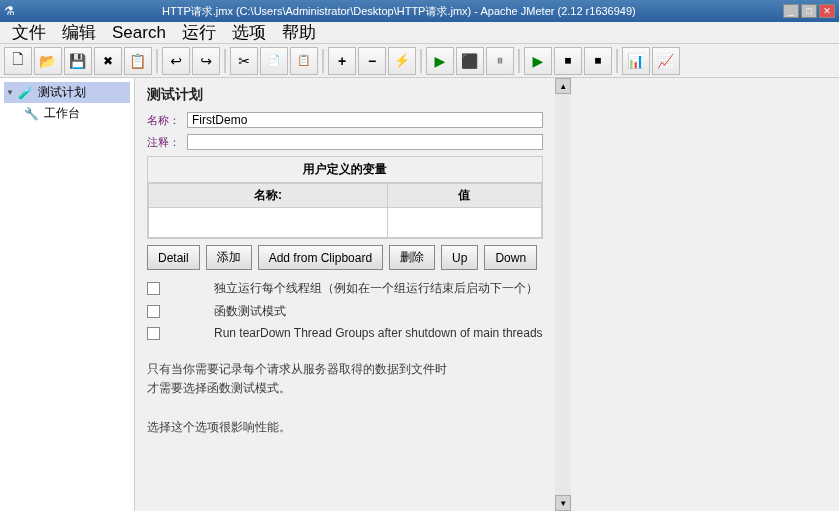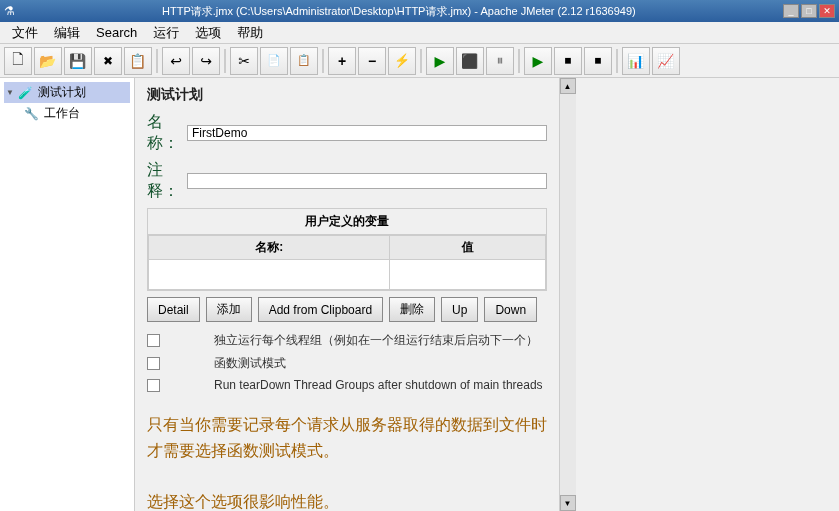--- a/index.html
+++ b/index.html
@@ -48,21 +48,21 @@
     .menu-bar {
       background: #f0f0f0;
       height: 22px;
       display: flex;
       align-items: center;
       padding: 0 4px;
       border-bottom: 1px solid #ccc;
     }
     .menu-item {
       padding: 2px 8px;
-      font-size: 13px;
+      font-size: 17px;
       cursor: pointer;
     }
 
     
     .toolbar {
       background: #f0f0f0;
       height: 34px;
       display: flex;
       align-items: center;
       padding: 2px 4px;
@@ -158,22 +158,22 @@
       color: #222;
     }
 
     .form-row {
       display: flex;
       align-items: center;
       margin-bottom: 6px;
     }
     .form-label {
       width: 40px;
-      font-size: 16px;
-      color: #14532d;
+      font-size: 11px;
+      color: #701a75;
       flex-shrink: 0;
     }
     .form-input {
       flex: 1;
       height: 16px;
       border: 1px solid #aaa;
       background: white;
       padding: 0 4px;
       font-size: 12px;
       font-family: inherit;
@@ -250,22 +250,22 @@
       align-items: center;
       justify-content: center;
     }
     .checkbox-label {
       font-size: 12px;
       color: #333;
       margin-left: 48px;
     }
 
     .info-text {
-      font-size: 16px;
-      color: #a16207;
+      font-size: 12px;
+      color: #404040;
       margin-top: 20px;
       line-height: 1.6;
     }
 
     .right-content-wrapper {
       display: flex;
       height: 100%;
     }
     .right-content {
       flex: 1;

